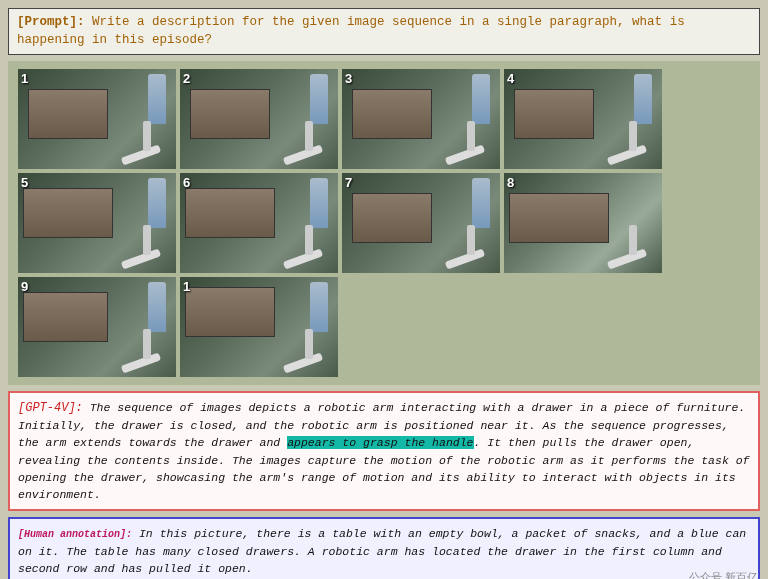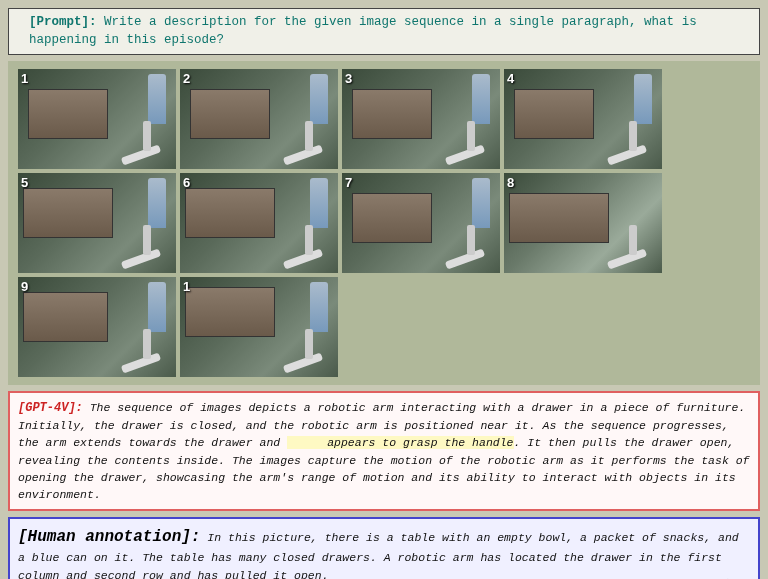--- a/index.html
+++ b/index.html
@@ -15,24 +15,24 @@
       min-height: 579px;
       background: #c8c8b4;
       padding: 8px;
       display: flex;
       flex-direction: column;
       gap: 6px;
     }
     .prompt-box {
       border: 1.5px solid #444;
       background: #f0f0e8;
-      padding: 5px 20px;
+      padding: 5px 8px;
       font-size: 12.5px;
       line-height: 1.4;
-      color: #0f766e;
+      color: #a16207;
     }
     .images-grid-area {
       background: #b0b89a;
       padding: 8px 10px;
       display: flex;
       flex-direction: column;
       gap: 4px;
     }
     .images-row {
       display: flex;
@@ -107,41 +107,40 @@
     }
     .gpt-box {
       border: 2px solid #e06060;
       background: #fff8f8;
       padding: 6px 8px;
       font-size: 11.5px;
       line-height: 1.5;
       color: #111;
     }
     .gpt-label {
-      font-weight: bold;
+      font-weight: normal;
       color: #cc2222;
       font-size: 12px;
     }
     .highlight-yellow {
-      background: #fef9c3;
+      background: #14b8a6;
       font-style: italic;
-      padding-left: 40px;
     }
     .human-box {
       border: 2px solid #4444cc;
       background: #f0f0ff;
       padding: 6px 8px;
       font-size: 11.5px;
       line-height: 1.5;
       color: #111;
     }
     .human-label {
       font-weight: bold;
-      color: #000000;
-      font-size: 16px;
+      color: #be185d;
+      font-size: 10px;
       font-family: Liberation Mono, monospace;
     }
     .watermark {
       position: absolute;
       bottom: 8px;
       right: 10px;
       font-size: 11px;
       color: #888;
       font-family: Arial, sans-serif;
     }

